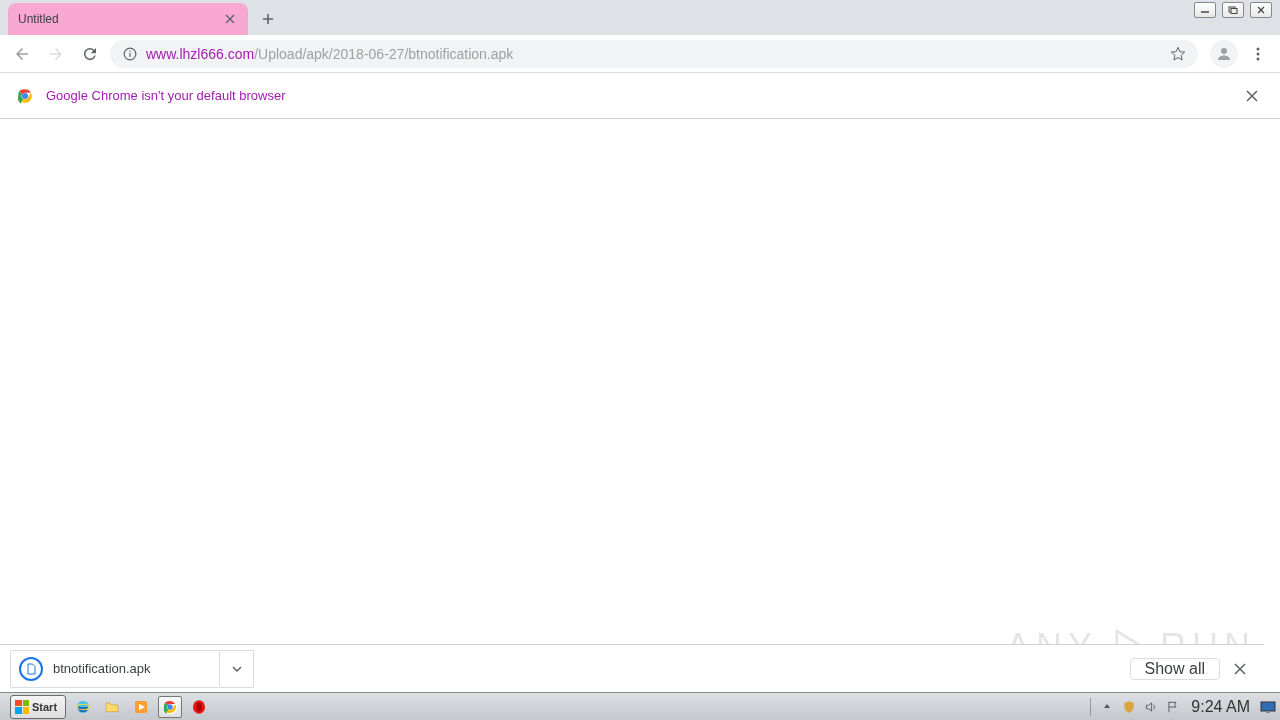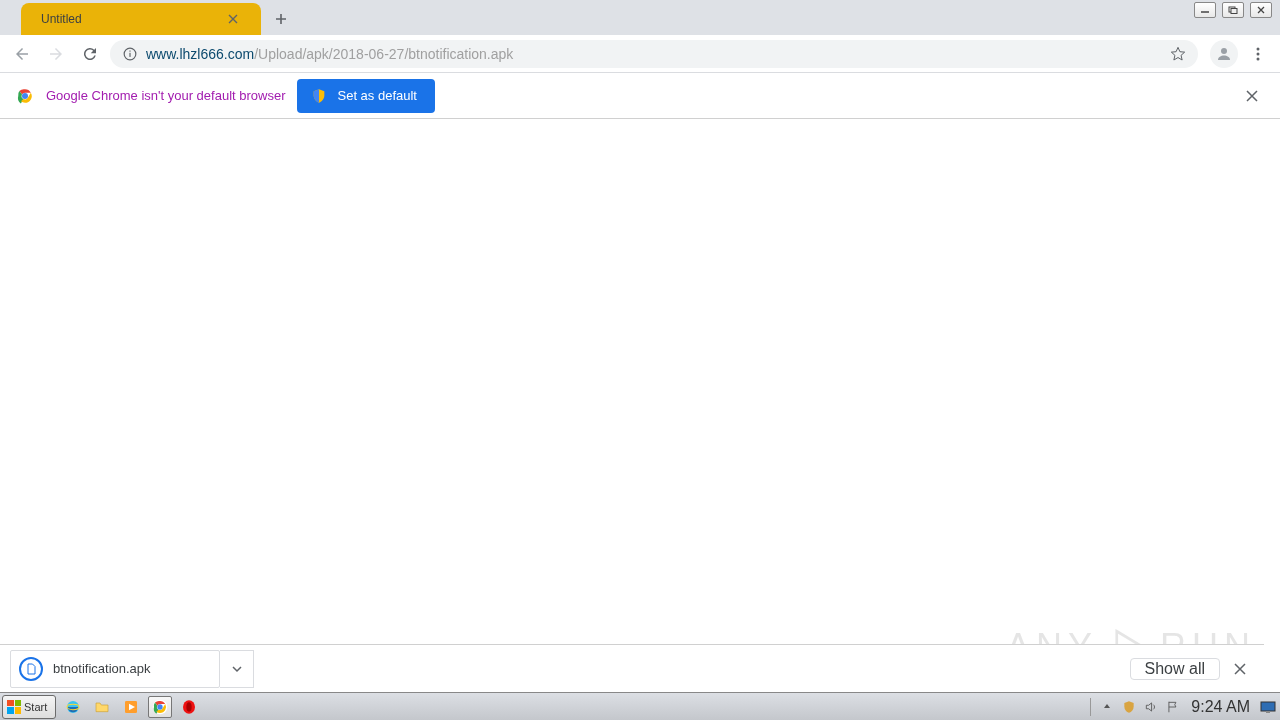--- a/index.html
+++ b/index.html
@@ -1,32 +1,32 @@
 <!DOCTYPE html>
 <html><head>
 <meta charset="utf-8">
 <style>
 * { margin: 0; padding: 0; box-sizing: border-box; }
 body { font-family: "Segoe UI", Arial, sans-serif; font-size: 12px; width: 1280px; height: 720px; overflow: hidden; position: relative; background: #fff; }
 
 .tab-strip { height: 35px; background: #dee1e6; display: flex; align-items: flex-end; position: relative; }
-.tab { background: #eab308; height: 32px; width: 240px; margin-left: 21px; border-radius: 8px 8px 0 0; display: flex; align-items: center; padding: 0 20px; position: relative; }
+.tab { background: #f9a8d4; height: 32px; width: 240px; margin-left: 8px; border-radius: 8px 8px 0 0; display: flex; align-items: center; padding: 0 10px; position: relative; }
 .tab-title { flex: 1; color: #3c4043; font-size: 12px; }
 .tab-close { width: 16px; height: 16px; display: flex; align-items: center; justify-content: center; color: #5f6368; cursor: pointer; border-radius: 50%; }
 .new-tab { width: 28px; height: 28px; display: flex; align-items: center; justify-content: center; color: #5f6368; cursor: pointer; border-radius: 50%; margin-left: 6px; margin-bottom: 2px; }
 .window-controls { position: absolute; right: 8px; top: 2px; display: flex; gap: 6px; }
 .win-btn { width: 22px; height: 16px; border: 1px solid #888; background: linear-gradient(#fff,#e8e8e8); border-radius: 2px; display: flex; align-items: center; justify-content: center; font-size: 9px; color: #444; cursor: pointer; }
 
 .toolbar-row { height: 38px; background: #fff; border-bottom: 1px solid #dadce0; display: flex; align-items: center; padding: 0 8px; gap: 6px; }
 .nav-btn { width: 28px; height: 28px; display: flex; align-items: center; justify-content: center; color: #bdc1c6; border-radius: 50%; }
 .nav-btn.active { color: #5f6368; cursor: pointer; }
 .omnibox { flex: 1; height: 28px; background: #f1f3f4; border-radius: 14px; display: flex; align-items: center; padding: 0 12px; gap: 8px; }
 .site-info { width: 16px; height: 16px; display: flex; align-items: center; justify-content: center; color: #5f6368; }
 .url-text { flex: 1; font-size: 14px; color: #a0a0a0; white-space: nowrap; overflow: hidden; }
-.url-text .dark { color: #0c4a6e; }
+.url-text .dark { color: #a21caf; }
 .star-btn { width: 16px; height: 16px; color: #5f6368; cursor: pointer; }
 .profile-btn { width: 28px; height: 28px; border-radius: 50%; background: #f1f3f4; display: flex; align-items: center; justify-content: center; color: #5f6368; cursor: pointer; margin-left: 6px; }
 .menu-btn { width: 28px; height: 28px; display: flex; align-items: center; justify-content: center; color: #5f6368; cursor: pointer; border-radius: 50%; }
 
 .infobar { height: 46px; background: #fff; border-bottom: 1px solid #d0d0d0; display: flex; align-items: center; padding: 0 16px; gap: 12px; }
 .infobar-msg { color: #a21caf; font-size: 13px; }
 .infobar-btn { background: #1a73e8; color: #fff; border: none; height: 34px; padding: 0 18px 0 14px; border-radius: 4px; font-size: 13px; cursor: pointer; display: flex; align-items: center; gap: 10px; }
 .shield-mini { width: 16px; height: 16px; }
 .infobar-close { margin-left: auto; width: 24px; height: 24px; display: flex; align-items: center; justify-content: center; color: #5f6368; cursor: pointer; }
 
@@ -34,21 +34,21 @@
 
 .download-shelf { height: 48px; background: #fff; border-top: 1px solid #d0d0d0; display: flex; align-items: center; padding: 0 10px; position: absolute; bottom: 28px; left: 0; right: 16px; }
 .download-item { height: 38px; border: 1px solid #dadce0; border-radius: 2px; display: flex; align-items: center; padding: 0 8px; gap: 10px; min-width: 210px; cursor: pointer; }
 .dl-icon { width: 24px; height: 24px; border: 2px solid #1a73e8; border-radius: 50%; display: flex; align-items: center; justify-content: center; }
 .dl-name { font-size: 13px; color: #3c4043; }
 .dl-chevron { width: 34px; height: 38px; border: 1px solid #dadce0; border-left: none; display: flex; align-items: center; justify-content: center; color: #5f6368; cursor: pointer; }
 .showall-btn { margin-left: auto; height: 22px; padding: 0 14px; border: 1px solid #dadce0; background: #fff; border-radius: 4px; font-size: 16px; color: #3c4043; cursor: pointer; }
 .shelf-close { width: 28px; height: 28px; display: flex; align-items: center; justify-content: center; color: #5f6368; cursor: pointer; margin-left: 6px; }
 
 .taskbar { position: absolute; bottom: 0; left: 0; right: 0; height: 28px; background: linear-gradient(#dcdfe4,#c4c7cc); border-top: 1px solid #888; display: flex; align-items: center; }
-.start-btn { height: 24px; padding: 0 8px 0 4px; margin-left: 2px; border: 1px solid #6b6b6b; background: linear-gradient(#f5f5f5,#ddd); border-radius: 3px; display: flex; align-items: center; gap: 3px; cursor: pointer; font-size: 11px; font-weight: normal; color: #333; }
+.start-btn { height: 24px; padding: 0 8px 0 4px; margin-left: 10px; border: 1px solid #6b6b6b; background: linear-gradient(#f5f5f5,#ddd); border-radius: 3px; display: flex; align-items: center; gap: 3px; cursor: pointer; font-size: 11px; font-weight: bold; color: #333; }
 .win-flag { width: 14px; height: 14px; display: grid; grid-template-columns: 1fr 1fr; grid-template-rows: 1fr 1fr; gap: 1px; }
 .win-flag div:nth-child(1){background:#f25022} .win-flag div:nth-child(2){background:#7fba00} .win-flag div:nth-child(3){background:#00a4ef} .win-flag div:nth-child(4){background:#ffb900}
 .tb-icon { width: 24px; height: 22px; margin-left: 5px; display: flex; align-items: center; justify-content: center; cursor: pointer; border-radius: 2px; }
 .tb-icon.active { border: 1px solid #777; background: linear-gradient(#f8f8f8,#e0e0e0); }
 .tray { margin-left: auto; display: flex; align-items: center; gap: 6px; padding-right: 4px; height: 100%; }
 .tray-icon { width: 16px; height: 16px; display: flex; align-items: center; justify-content: center; color: #555; cursor: pointer; }
 .clock { font-size: 16px; color: #333; padding: 0 4px; }
 .tray-divider { width: 1px; height: 18px; background: #999; margin: 0 2px; }
 
 .watermark { position: absolute; right: 24px; bottom: 52px; font-size: 36px; font-weight: 300; color: rgba(150,150,150,0.25); letter-spacing: 6px; display: flex; align-items: center; gap: 10px; pointer-events: none; font-family: Arial; }
@@ -144,27 +144,20 @@
     <svg width="18" height="18" viewBox="0 0 48 48">
         <circle cx="24" cy="24" r="22" fill="#fff"></circle>
         <path d="M24 6a18 18 0 0 1 15.6 9H24a9 9 0 0 0-8 4.9L8.9 10.4A18 18 0 0 1 24 6z" fill="#ea4335"></path>
         <path d="M6 24a18 18 0 0 1 2.9-13.6L16 19.9A9 9 0 0 0 20 32l-7 12.1A18 18 0 0 1 6 24z" fill="#34a853"></path>
         <path d="M24 42a18 18 0 0 1-11-3.9L20 32a9 9 0 0 0 12-4l7.6-13A18 18 0 0 1 24 42z" fill="#fbbc05"></path>
         <circle cx="24" cy="24" r="8" fill="#4285f4"></circle>
         <circle cx="24" cy="24" r="6" fill="#fff" opacity="0"></circle>
       </svg>
   </span>
   <span class="infobar-msg">Google Chrome isn't your default browser</span>
-  <button class="infobar-btn">
-    <svg class="shield-mini" viewBox="0 0 24 24">
-        <path d="M12 2l8 3v6c0 5-3.4 9.7-8 11-4.6-1.3-8-6-8-11V5l8-3z" fill="#fbbc05"></path>
-        <path d="M12 2v20c-4.6-1.3-8-6-8-11V5l8-3z" fill="#4285f4"></path>
-      </svg>
-    <span>Set as default</span>
-  </button>
   <span class="infobar-close">
     <svg width="12" height="12" viewBox="0 0 12 12">
         <path d="M1 1l10 10M11 1L1 11" stroke="#5f6368" stroke-width="1.5"></path>
       </svg>
   </span>
 </div>
 
 <div class="content"></div>
 
 <div class="watermark">

